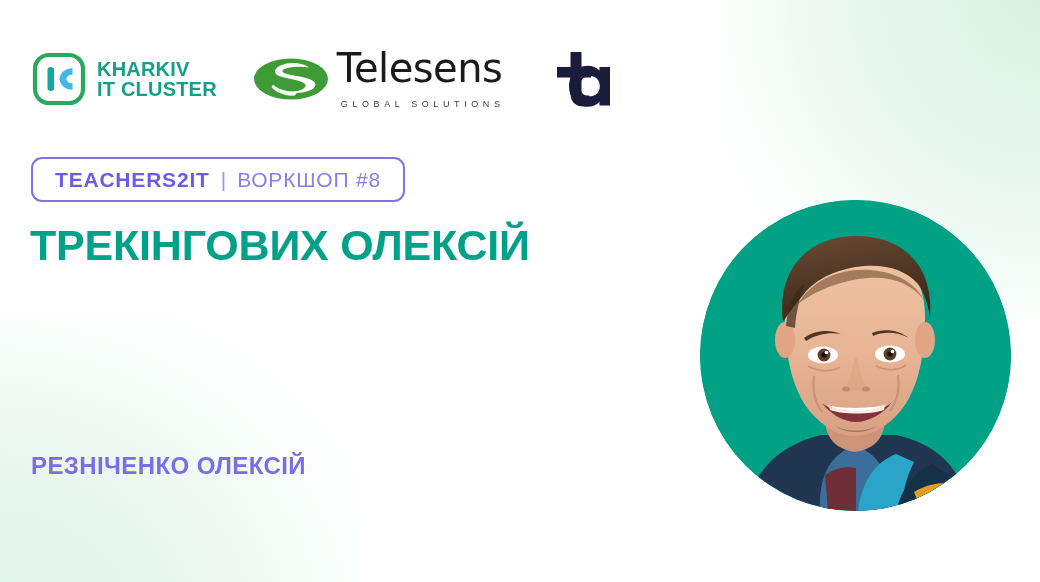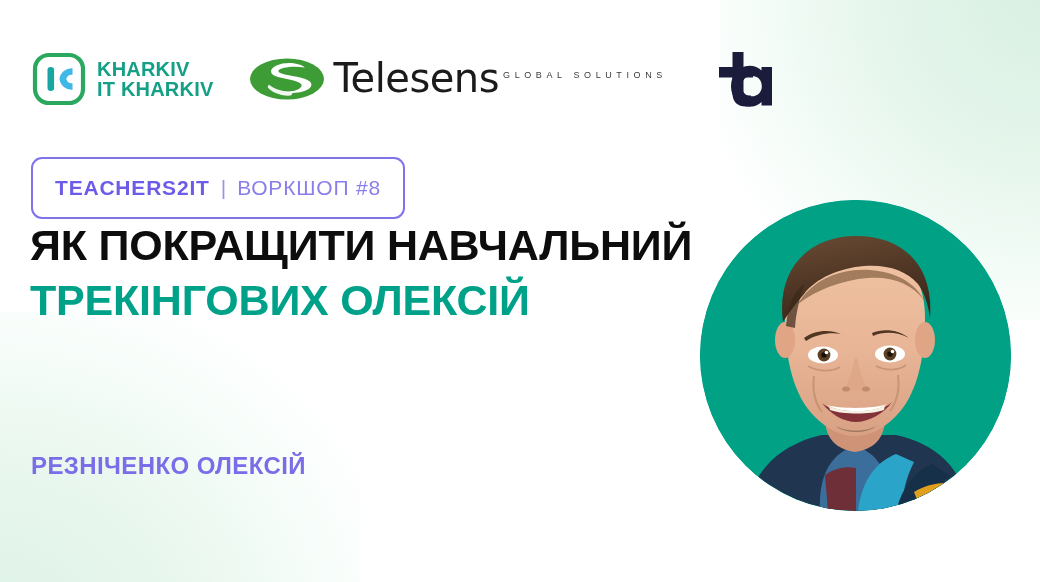--- a/index.html
+++ b/index.html
@@ -79,21 +79,21 @@
     gap: 8px;
     margin-left: 32px;
   }
   .tel-mark {
     width: 76px;
     height: 50px;
     flex: 0 0 76px;
   }
   .tel-text {
     display: flex;
-    flex-direction: row;
+    flex-direction: column;
   }
   .tel-word {
     font-family: "DejaVu Sans", sans-serif;
     font-size: 40px;
     font-weight: 400;
     color: #1b1b1b;
     line-height: 0.98;
     letter-spacing: -0.5px;
   }
   .tel-tag {
@@ -114,21 +114,21 @@
   .ta-mark {
     width: 72px;
     height: 62px;
   }
 
   
   .badge {
     position: absolute;
     left: 31px;
     top: 157px;
-    height: 62px;
+    height: 45px;
     box-sizing: border-box;
     display: inline-flex;
     align-items: center;
     padding: 0 22px;
     border: 2px solid #8073ea;
     border-radius: 11px;
     white-space: nowrap;
   }
   .badge-strong {
     font-size: 21px;
@@ -229,21 +229,21 @@
         <svg viewBox="0 0 54 54" xmlns="http://www.w3.org/2000/svg">
           <rect x="3" y="3" width="48" height="48" rx="14" ry="14" fill="none" stroke="#2aa85f" stroke-width="4.2"></rect>
           <rect x="8.5" y="8.5" width="37" height="37" rx="10.5" ry="10.5" fill="none" stroke="#ffffff" stroke-width="2.4"></rect>
           <rect x="15.5" y="15" width="6.6" height="24" rx="3.3" fill="#19a5a0"></rect>
           <path d="M40.5 16.2 A12.2 12.2 0 0 0 27.5 27 A12.2 12.2 0 0 0 40.5 37.8
                    L40.5 31.2 A6 6 0 0 1 34.2 27 A6 6 0 0 1 40.5 22.8 Z" fill="#3fb8e8"></path>
         </svg>
       </span>
       <span class="kic-text">
         <span>KHARKIV</span>
-        <span>IT KHARKIV</span>
+        <span>IT CLUSTER</span>
       </span>
     </div>
 
     <div class="logo-telesens">
       <span class="tel-mark">
         <svg viewBox="0 0 76 50" xmlns="http://www.w3.org/2000/svg">
           <ellipse cx="38" cy="25" rx="37" ry="20.5" fill="#3d9c35"></ellipse>
           <path d="M56 13.5 C50 8.5 36 7.5 27.5 11.5 C19 15.5 21 21 29 23
                    C37 25 49 26.5 52 30 C55 33.5 46 38.5 36 38
                    C44 40.5 59 38 62 32.5 C65 27 55 24 46.5 22.5
@@ -276,21 +276,20 @@
     </div>
   </div>
 
   <div class="badge">
     <span class="badge-strong">TEACHERS2IT</span>
     <span class="badge-sep">|</span>
     <span class="badge-light">ВОРКШОП #8</span>
   </div>
 
   <div class="headline">
-    <div class="headline-line">ЯК ПОКРАЩИТИ НАВЧАЛЬНИЙ</div>
     <div class="headline-line accent">ТРЕКІНГОВИХ ОЛЕКСІЙ</div>
   </div>
 
   <div class="speaker">
     <div class="speaker-name">РЕЗНІЧЕНКО ОЛЕКСІЙ</div>
   </div>
 
   <div class="portrait">
     <svg viewBox="0 0 311 311" xmlns="http://www.w3.org/2000/svg">
       <defs>

